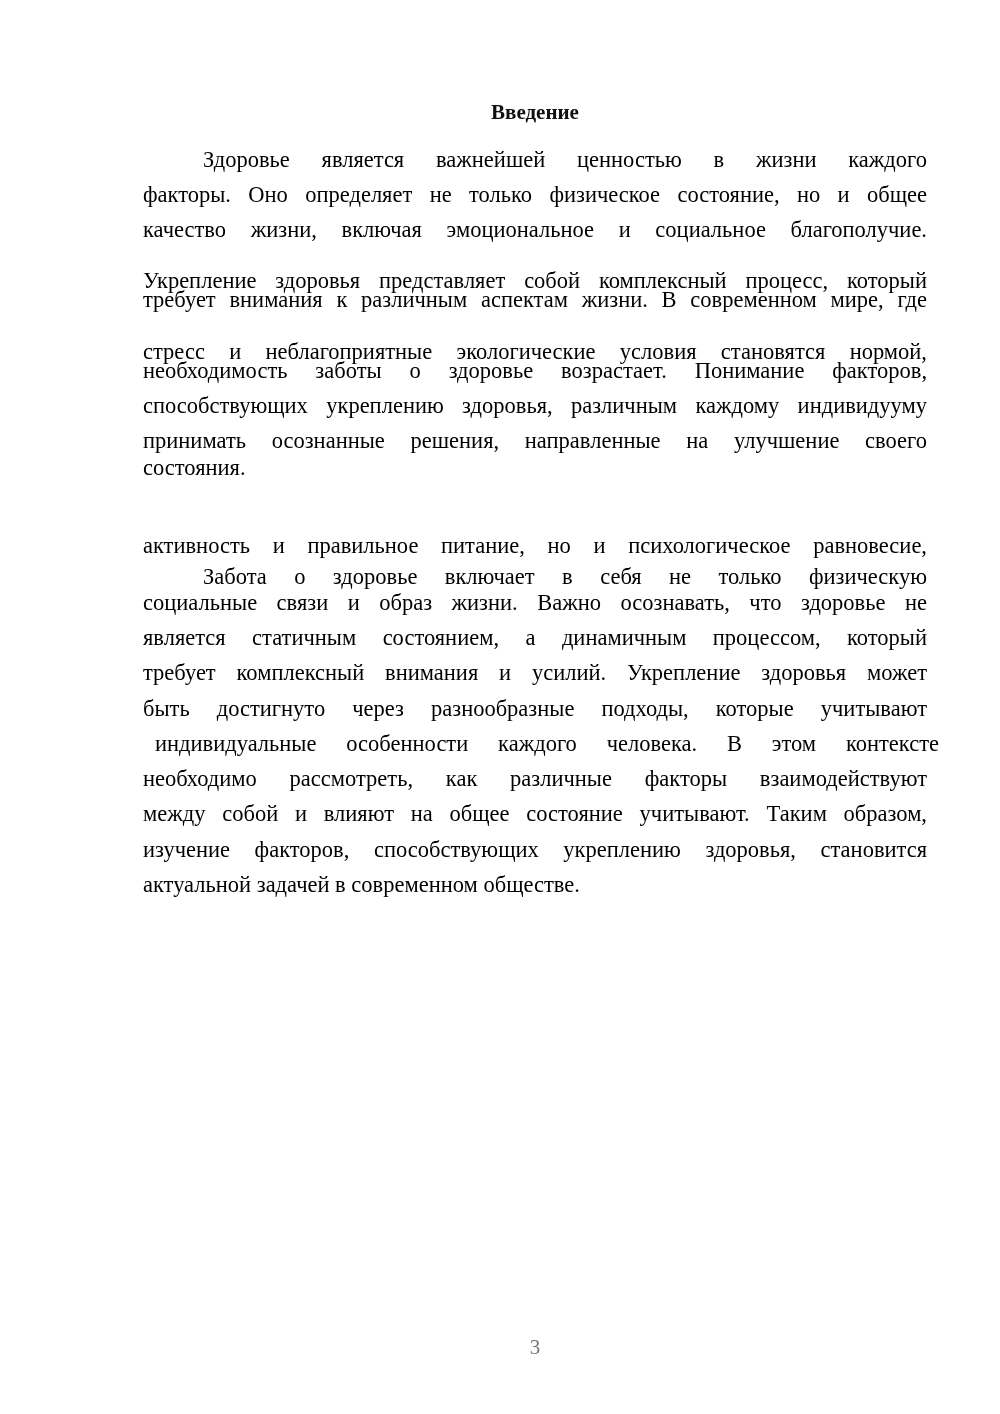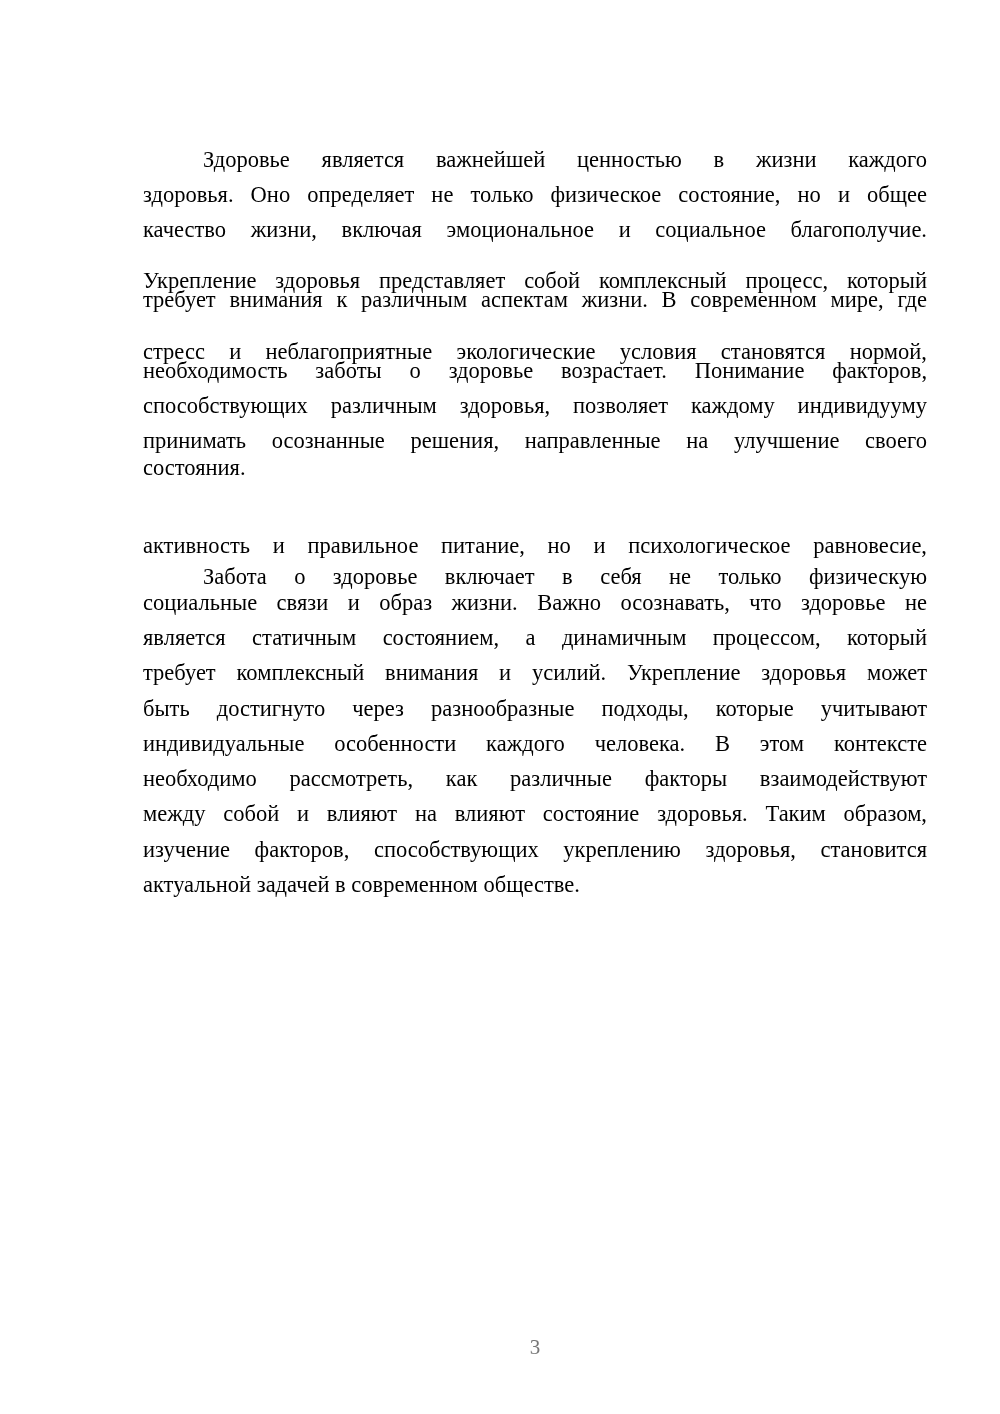--- a/index.html
+++ b/index.html
@@ -27,45 +27,46 @@
     .line.last span { text-align-last: left; }
     .page-number {
       position: absolute; left: 0; width: 1070px; top: 1334px;
       text-align: center; font-size: 21px; line-height: 26px; color: #777;
     }
   </style>
 </head>
 <body>
 
 <div class="page">
+  <div class="title">Введение</div>
 
   <div>
     <div class="line indent" style="top:146px;">
         <span>Здоровье является важнейшей ценностью в жизни каждого</span>
       </div>
     <div class="line" style="top:181px;">
-        <span>здоровья. Оно определяет не только физическое состояние, но и общее</span>
+        <span>факторы. Оно определяет не только физическое состояние, но и общее</span>
       </div>
     <div class="line" style="top:216px;">
         <span>качество жизни, включая эмоциональное и социальное благополучие.</span>
       </div>
     <div class="line" style="top:251px;margin-top:16px;">
         <span>Укрепление здоровья представляет собой комплексный процесс, который</span>
       </div>
     <div class="line" style="top:286px;">
         <span>требует внимания к различным аспектам жизни. В современном мире, где</span>
       </div>
     <div class="line" style="top:322px;margin-top:16px;">
         <span>стресс и неблагоприятные экологические условия становятся нормой,</span>
       </div>
     <div class="line" style="top:357px;">
         <span>необходимость заботы о здоровье возрастает. Понимание факторов,</span>
       </div>
     <div class="line" style="top:392px;">
-        <span>способствующих различным здоровья, позволяет каждому индивидууму</span>
+        <span>способствующих укреплению здоровья, различным каждому индивидууму</span>
       </div>
     <div class="line" style="top:427px;">
         <span>принимать осознанные решения, направленные на улучшение своего</span>
       </div>
     <div class="line last" style="top:454px;">
         <span>состояния.</span>
       </div>
   </div>
 
   <div>
@@ -80,28 +81,28 @@
       </div>
     <div class="line" style="top:624px;">
         <span>является статичным состоянием, а динамичным процессом, который</span>
       </div>
     <div class="line" style="top:659px;">
         <span>требует комплексный внимания и усилий. Укрепление здоровья может</span>
       </div>
     <div class="line" style="top:695px;">
         <span>быть достигнуто через разнообразные подходы, которые учитывают</span>
       </div>
-    <div class="line" style="top:730px;">
+    <div class="line" style="top:730px;margin-left:12px;">
         <span>индивидуальные особенности каждого человека. В этом контексте</span>
       </div>
     <div class="line" style="top:765px;">
         <span>необходимо рассмотреть, как различные факторы взаимодействуют</span>
       </div>
     <div class="line" style="top:800px;">
-        <span>между собой и влияют на влияют состояние здоровья. Таким образом,</span>
+        <span>между собой и влияют на общее состояние учитывают. Таким образом,</span>
       </div>
     <div class="line" style="top:836px;">
         <span>изучение факторов, способствующих укреплению здоровья, становится</span>
       </div>
     <div class="line last" style="top:871px;">
         <span>актуальной задачей в современном обществе.</span>
       </div>
   </div>
 
   <div class="page-number">3</div>

